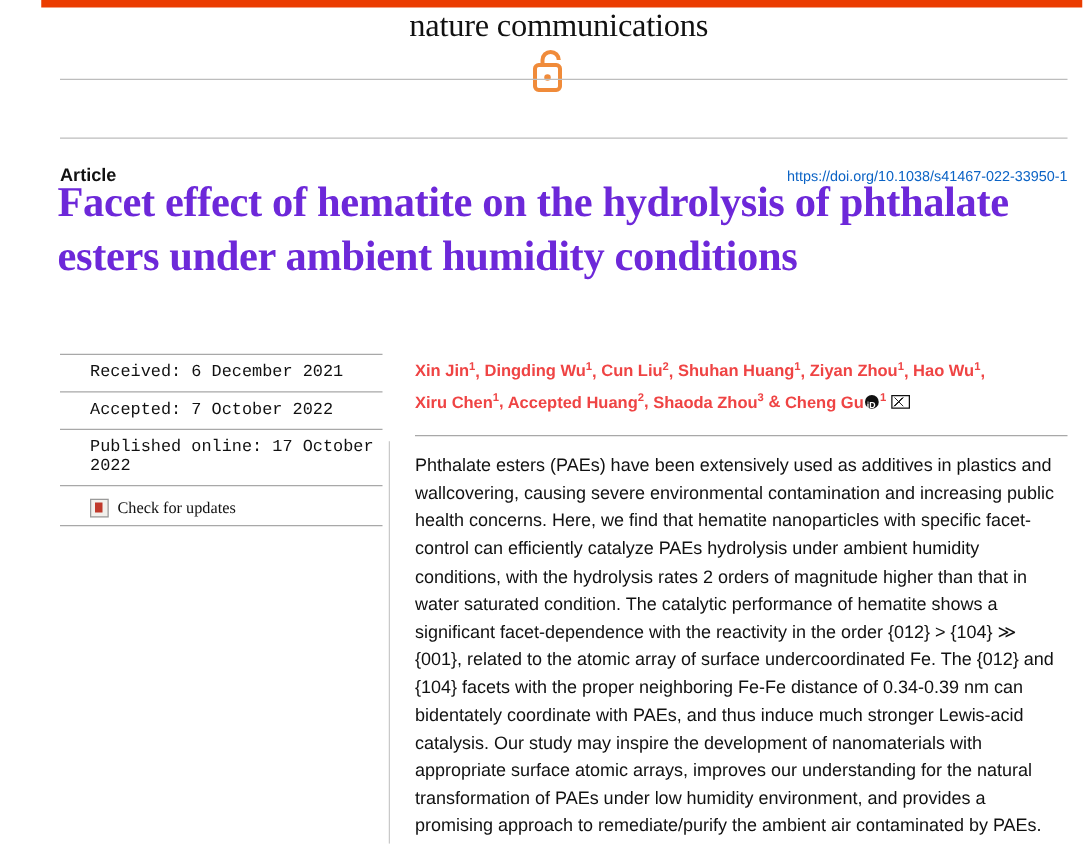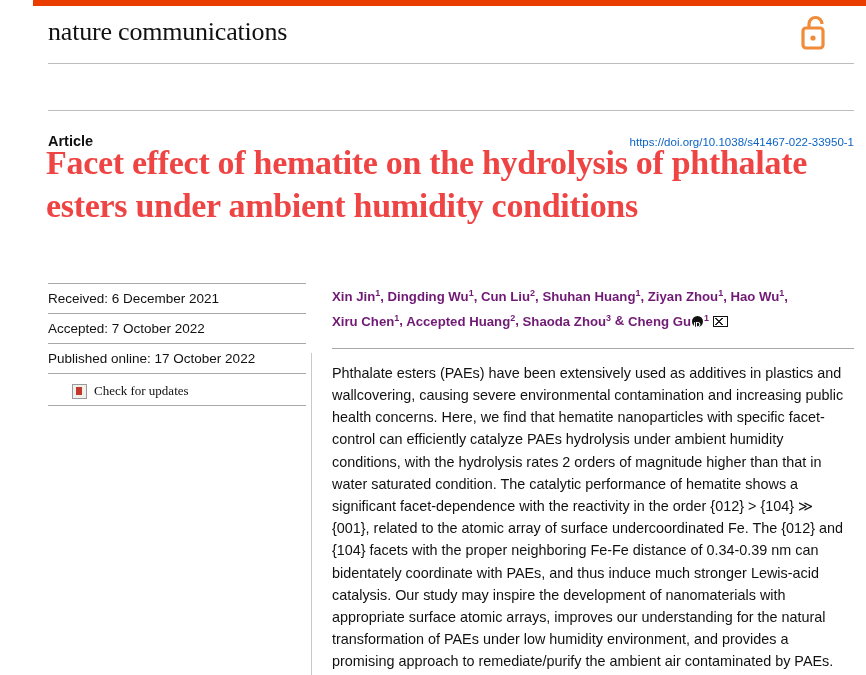--- a/index.html
+++ b/index.html
@@ -31,20 +31,21 @@
   }
   .masthead {
     position: absolute;
     top: 6px;
     left: 48px;
     right: 20px;
     height: 52px;
     display: flex;
     align-items: center;
     justify-content: space-between;
+    flex-direction: column;
   }
   .journal-name {
     font-family: "Liberation Serif", serif;
     font-size: 26px;
     letter-spacing: -0.2px;
     color: #111111;
     font-weight: 400;
   }
   .oa-logo {
     width: 34px;
@@ -92,21 +93,21 @@
   .title {
     position: absolute;
     top: 118px;
     left: 46px;
     width: 800px;
     font-family: "Liberation Serif", serif;
     font-weight: bold;
     font-size: 34px;
     line-height: 43px;
     letter-spacing: -0.3px;
-    color: #ef4444;
+    color: #6d28d9;
   }
   .columns {
     position: absolute;
     top: 283px;
     left: 48px;
     right: 12px;
     display: flex;
     gap: 26px;
   }
   .left-col {
@@ -115,24 +116,25 @@
     position: relative;
   }
   .right-col {
     flex: 1 1 auto;
     position: relative;
   }
   .meta-rule {
     border-top: 1px solid #a8a8a8;
   }
   .meta-item {
-    font-family: Liberation Sans, sans-serif;
+    font-family: Liberation Mono, monospace;
     font-size: 13.5px;
     padding: 7px 0 7px 0;
     color: #111111;
+    margin-left: 24px;
   }
   .check-row {
     display: flex;
     align-items: center;
     gap: 7px;
     padding: 9px 0 6px 0;
     margin-left: 24px;
   }
   .check-icon {
     width: 13px;
@@ -154,21 +156,21 @@
   .check-text {
     font-family: "Liberation Serif", serif;
     font-size: 13px;
     color: #111111;
   }
   .authors {
     font-family: "Liberation Sans", sans-serif;
     font-size: 13.2px;
     font-weight: bold;
     line-height: 20px;
-    color: #701a75;
+    color: #ef4444;
   }
   .authors sup {
     font-size: 9px;
     font-weight: bold;
     vertical-align: super;
   }
   .orcid {
     display: inline-block;
     width: 11px;
     height: 11px;

